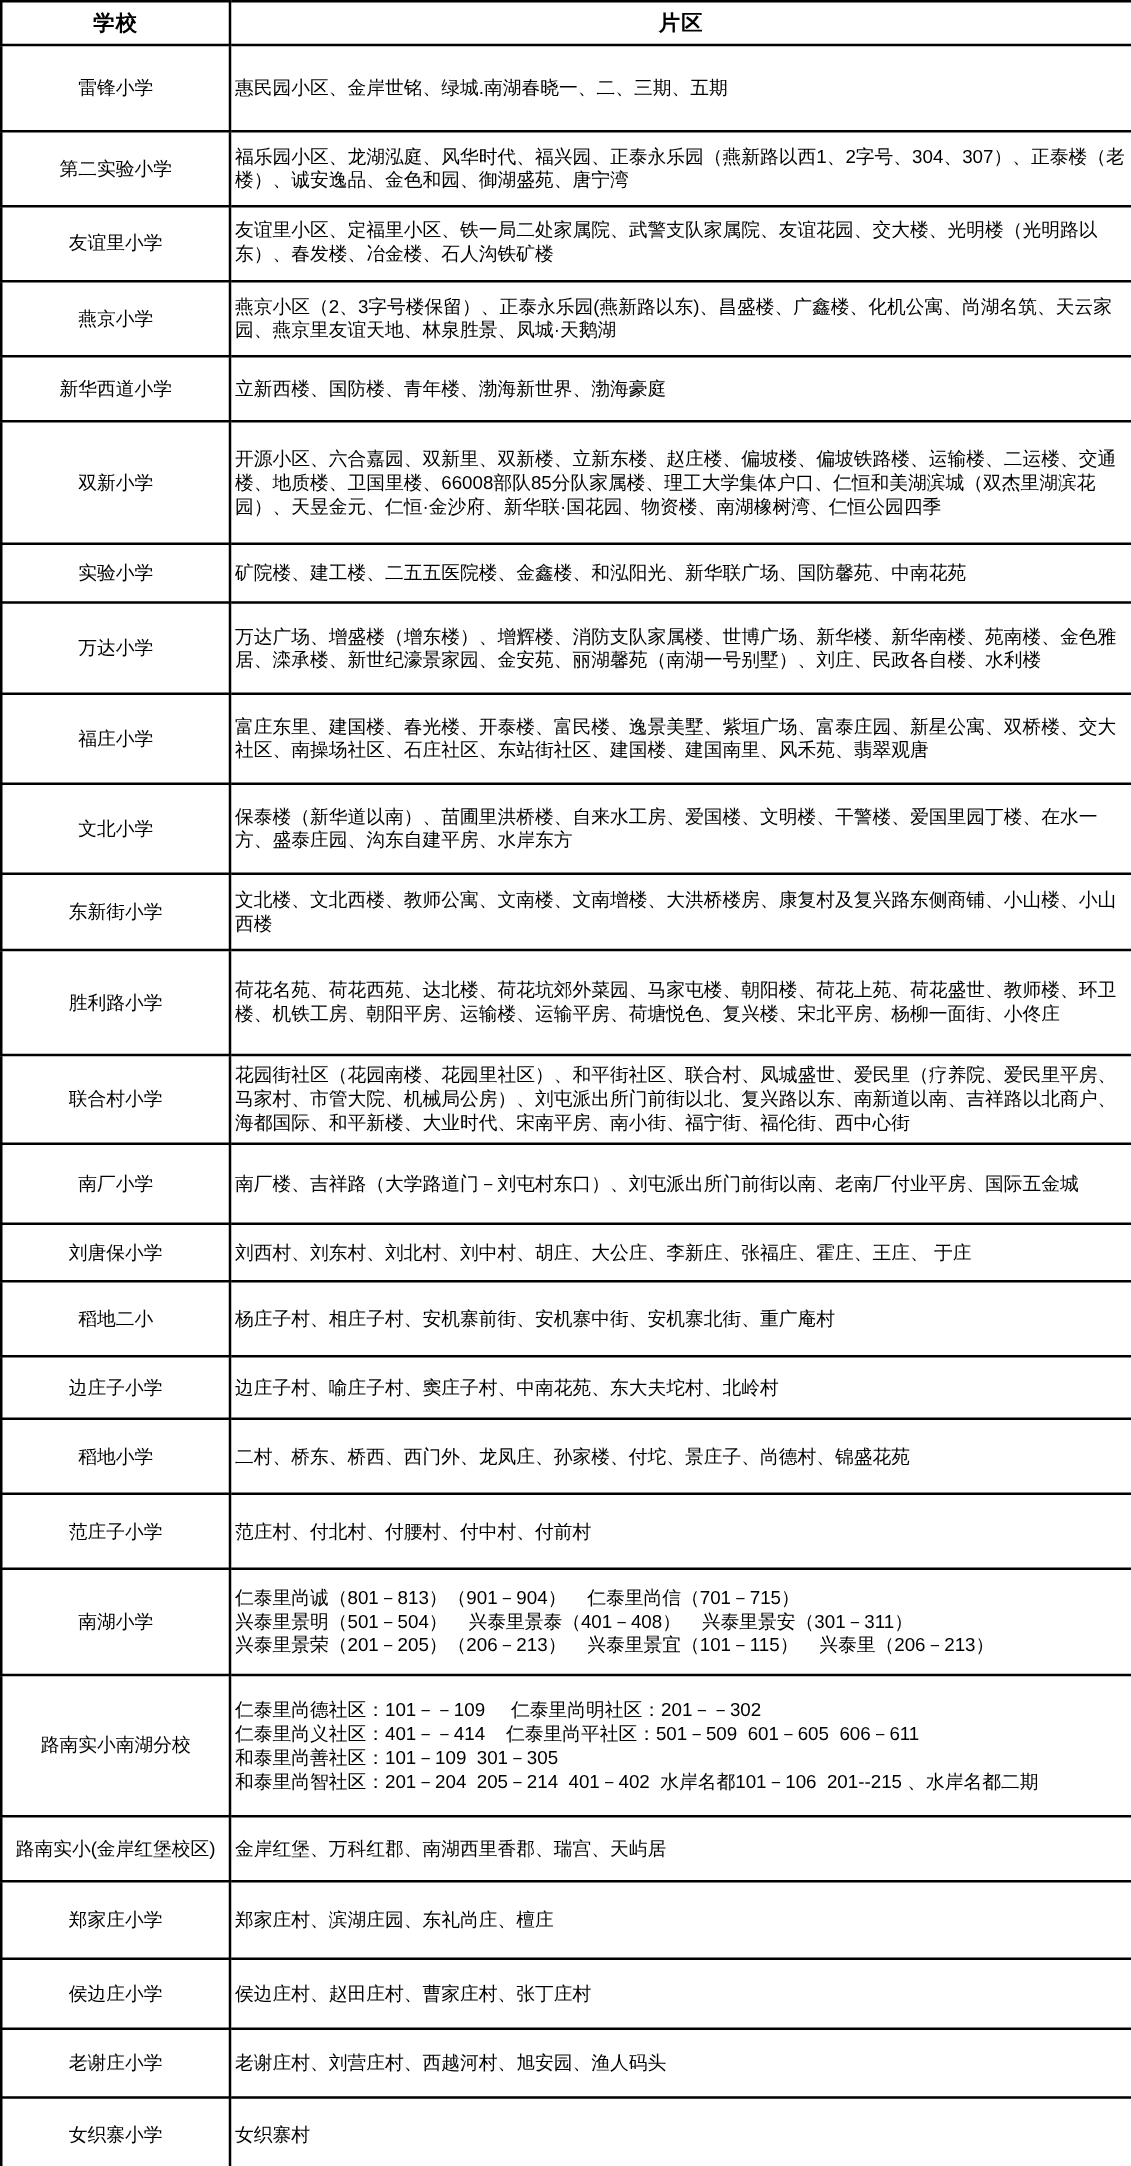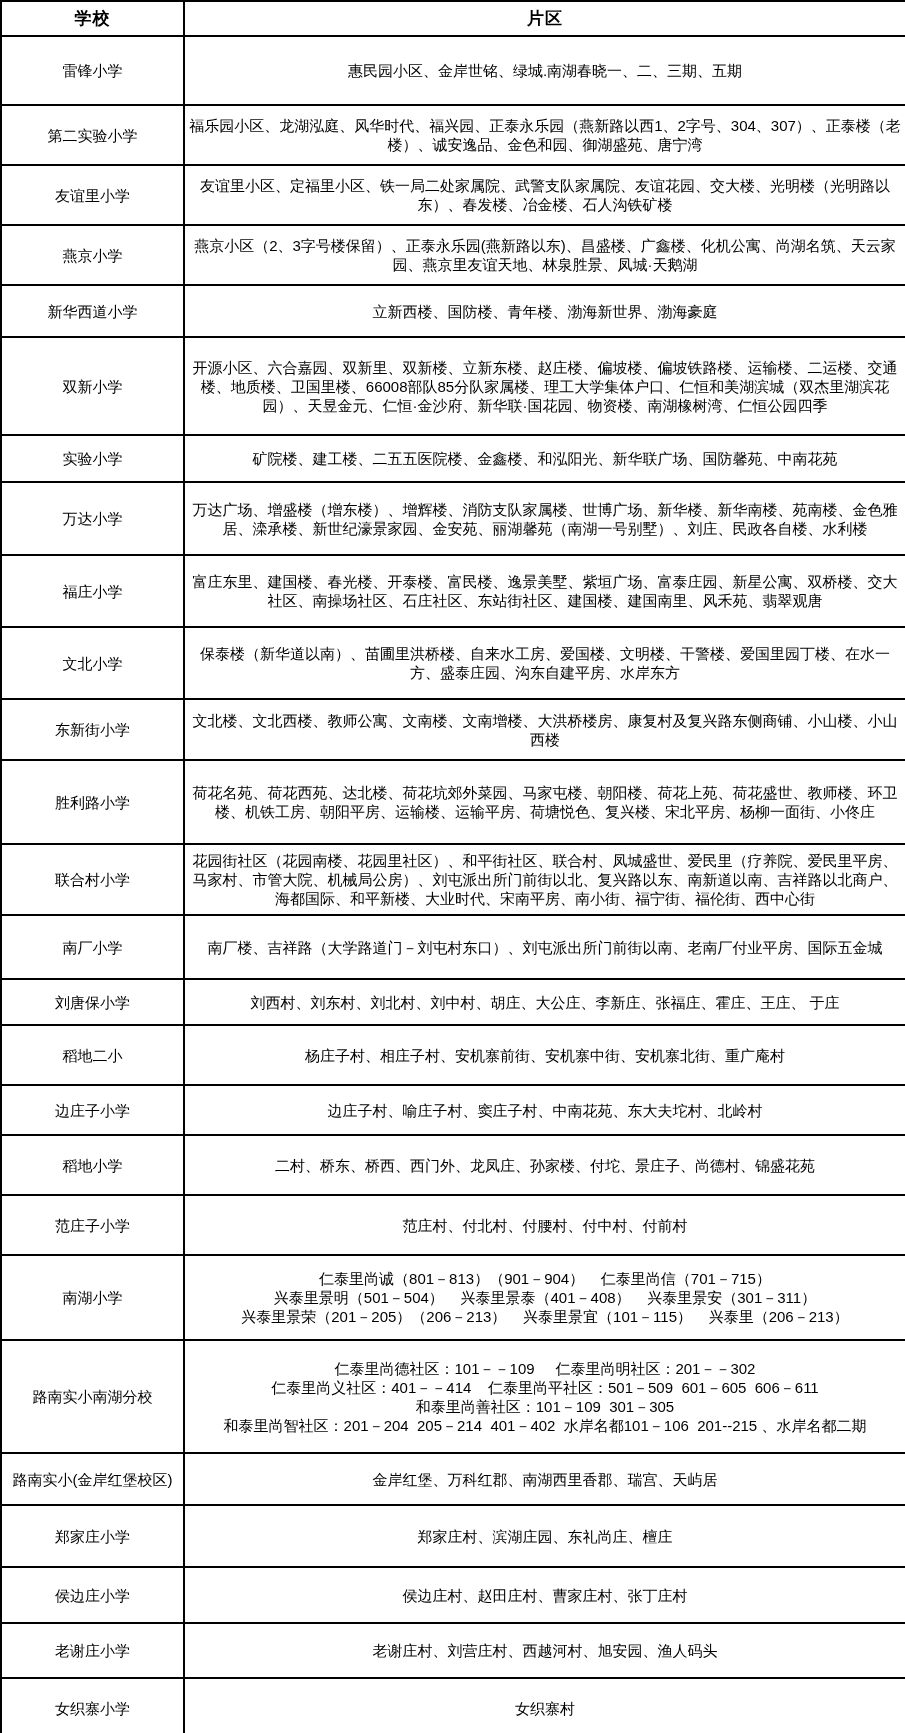--- a/index.html
+++ b/index.html
@@ -37,21 +37,21 @@
     padding: 0 2px;
     letter-spacing: 1px;
   }
   td.school-cell {
     text-align: center;
     font-size: 15px;
     line-height: 19px;
     padding: 2px 1px;
   }
   td.district-cell {
-    text-align: center;
+    text-align: left;
     font-size: 15px;
     line-height: 19px;
     padding: 2px 3px 2px 3px;
     white-space: pre-wrap;
     word-break: break-all;
   }
 </style>
 </head>
 <body>
 
@@ -69,21 +69,21 @@
     </thead>
     <tbody>
         <tr style="height: 69px;">
           <td class="school-cell">雷锋小学</td>
           <td class="district-cell">惠民园小区、金岸世铭、绿城.南湖春晓一、二、三期、五期</td>
         </tr>
         <tr style="height: 60px;">
           <td class="school-cell">第二实验小学</td>
           <td class="district-cell">福乐园小区、龙湖泓庭、风华时代、福兴园、正泰永乐园（燕新路以西1、2字号、304、307）、正泰楼（老楼）、诚安逸品、金色和园、御湖盛苑、唐宁湾</td>
         </tr>
-        <tr style="height: 60px;">
+        <tr style="height: 60px; font-family: Liberation Serif, serif;">
           <td class="school-cell">友谊里小学</td>
           <td class="district-cell">友谊里小区、定福里小区、铁一局二处家属院、武警支队家属院、友谊花园、交大楼、光明楼（光明路以东）、春发楼、冶金楼、石人沟铁矿楼</td>
         </tr>
         <tr style="height: 60px; padding-left: 44px;">
           <td class="school-cell">燕京小学</td>
           <td class="district-cell">燕京小区（2、3字号楼保留）、正泰永乐园(燕新路以东)、昌盛楼、广鑫楼、化机公寓、尚湖名筑、天云家园、燕京里友谊天地、林泉胜景、凤城·天鹅湖</td>
         </tr>
         <tr style="height: 52px;">
           <td class="school-cell">新华西道小学</td>
           <td class="district-cell">立新西楼、国防楼、青年楼、渤海新世界、渤海豪庭</td>

